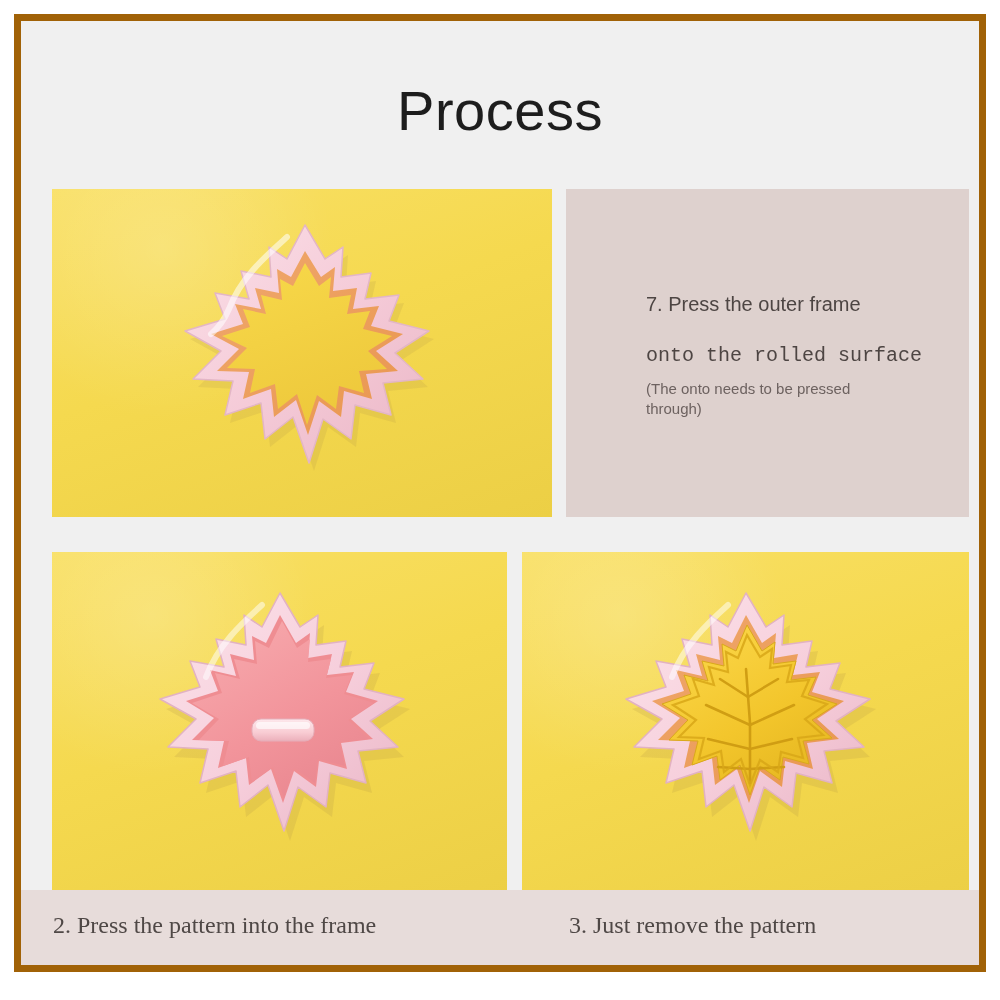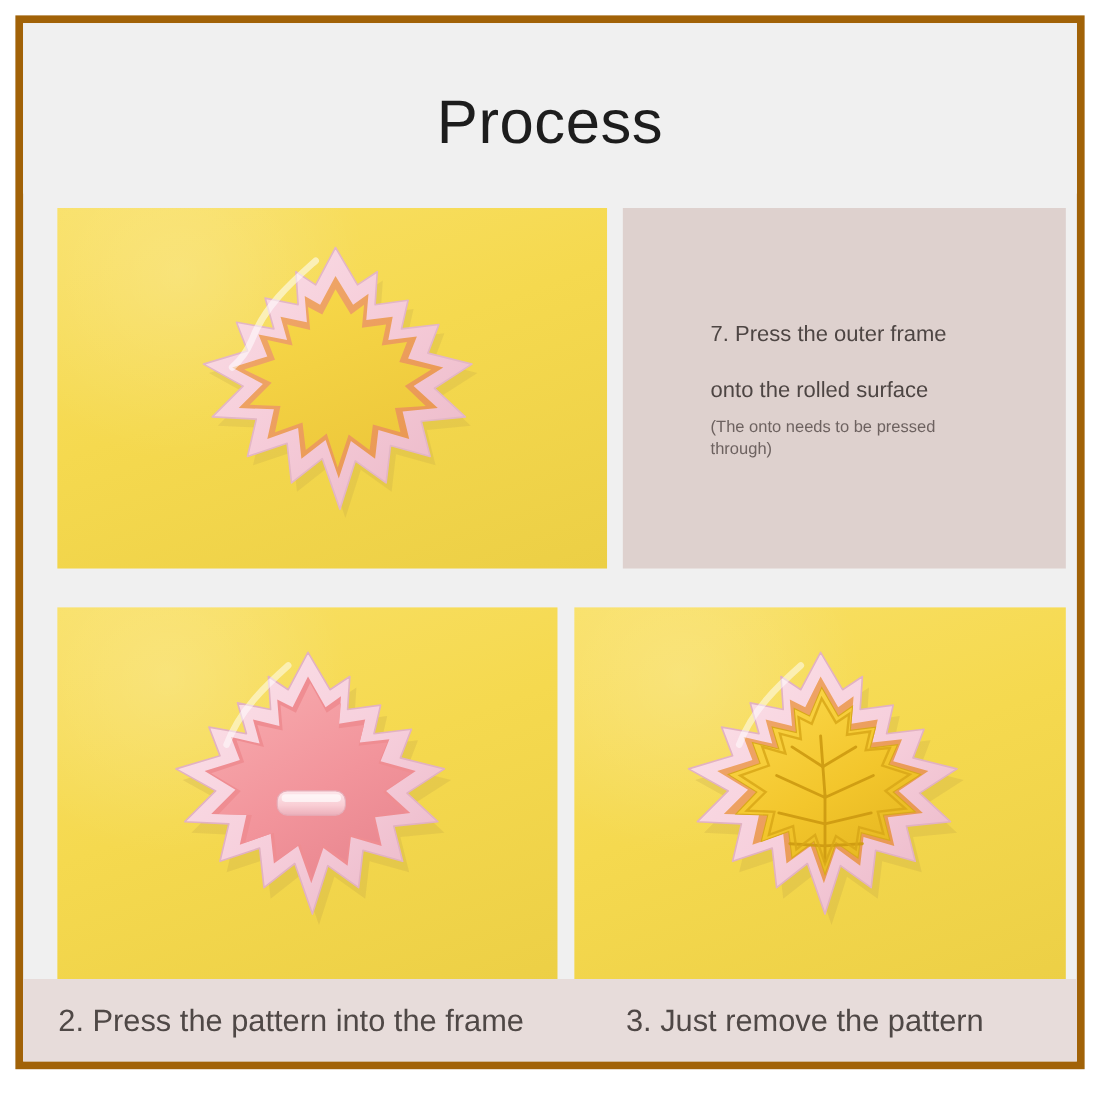--- a/index.html
+++ b/index.html
@@ -98,43 +98,44 @@
     top: 104px;
     width: 300px;
   }
   .instr-line {
     font-size: 20px;
     color: #4d4543;
     line-height: 1.15;
     white-space: nowrap;
   }
   .instr-line.l1 { margin-bottom: 28px; }
-  .instr-line.l2 { margin-bottom: 12px; }
+  .instr-line.l2 { margin-bottom: 12px; font-family: Liberation Mono, monospace; }
   .instr-note {
     font-size: 15px;
     color: #6d6260;
     line-height: 1.3;
     max-width: 250px;
   }
 
   
   .caption-band {
     position: absolute;
     left: 0;
     bottom: 0;
     width: 100%;
     height: 75px;
     background: #e7dcda;
   }
   .caption {
     position: absolute;
     top: 22px;
-    font-size: 28px;
+    font-size: 24px;
     color: #4f4846;
     white-space: nowrap;
+    font-family: Liberation Serif, serif;
   }
   .caption-2 { left: 32px; }
   .caption-3 { left: 548px; }
 
   
   .art {
     position: absolute;
     left: 50%;
     top: 50%;
     transform: translate(-50%, -50%);

